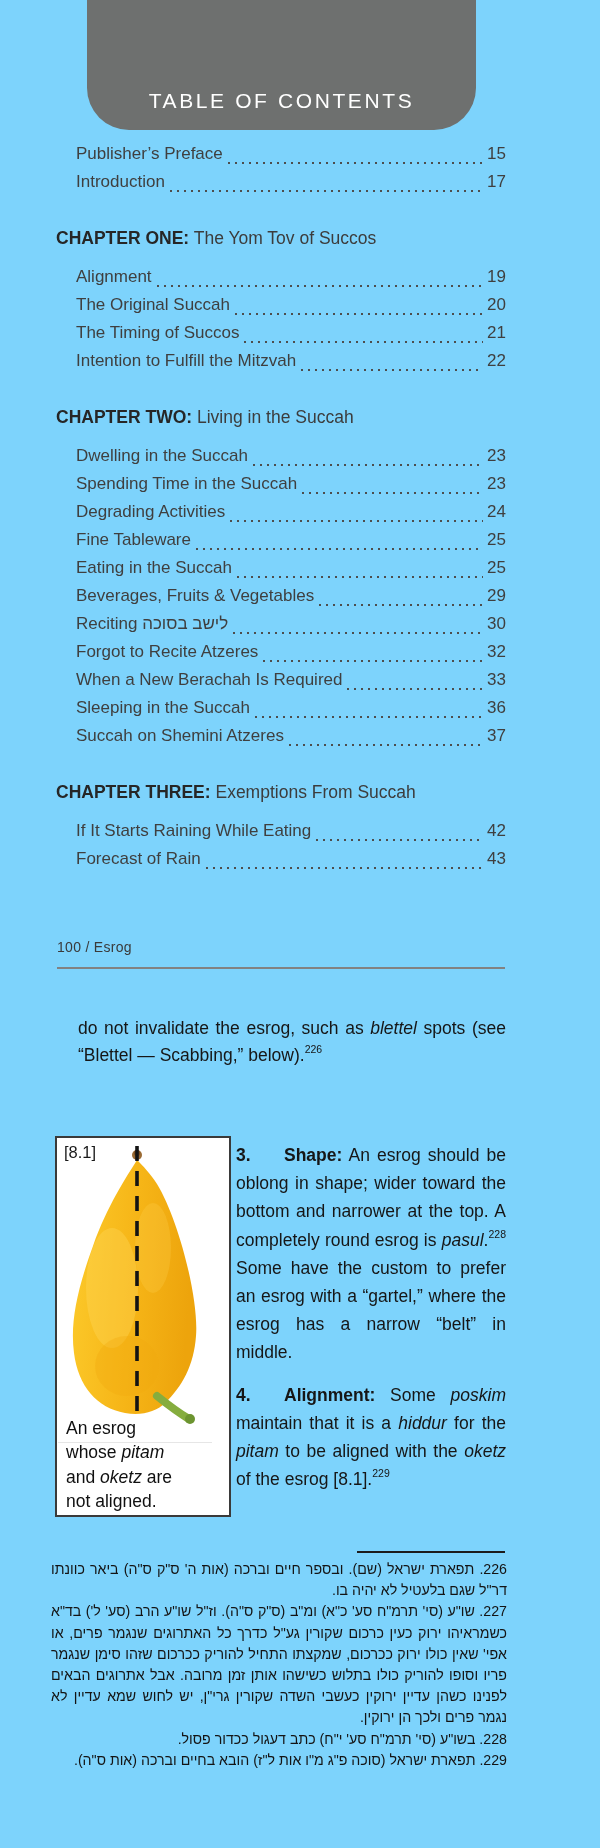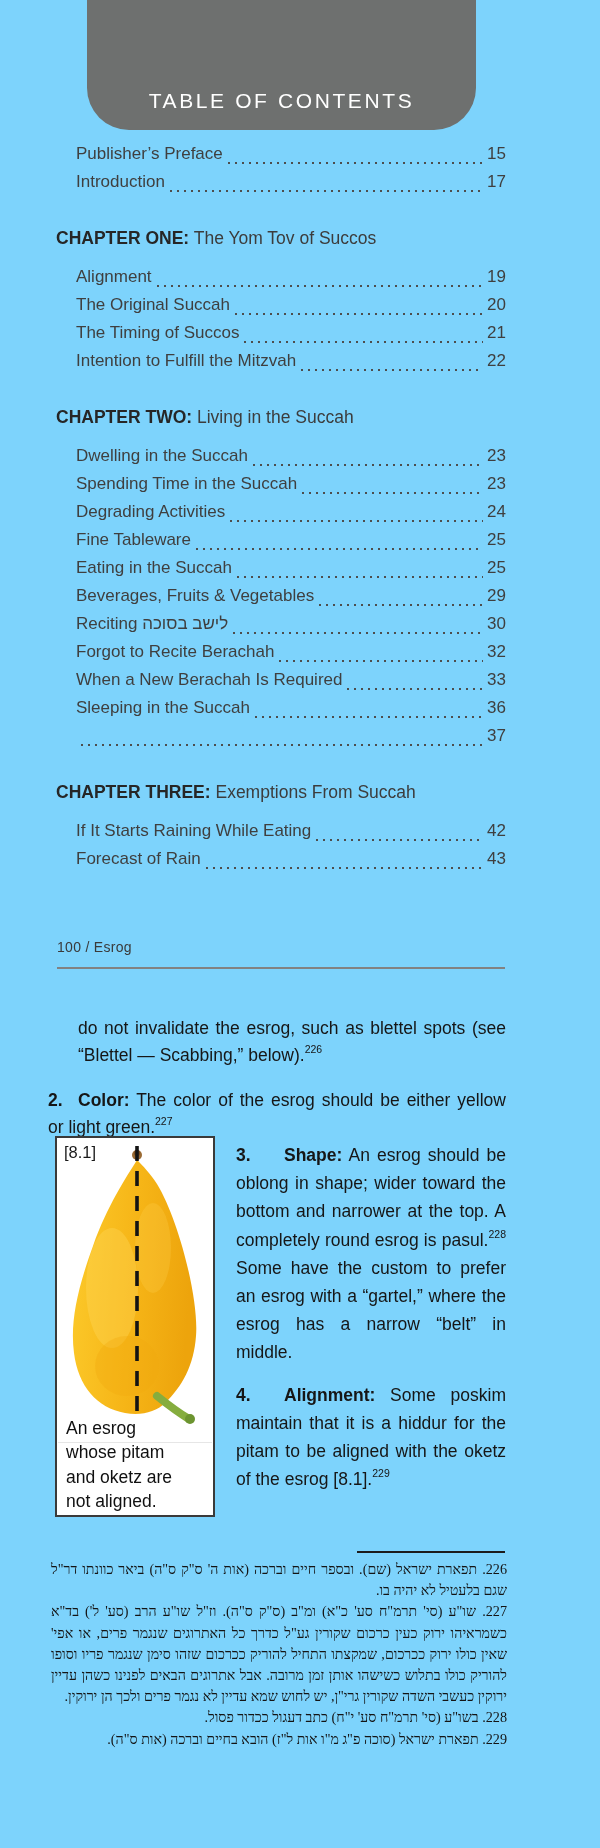--- a/index.html
+++ b/index.html
@@ -26,35 +26,35 @@
   .run-head{position:absolute;left:57px;top:939px;font-size:14px;color:#3a3a3a;letter-spacing:.3px;text-align:right;}
   .run-rule{position:absolute;left:57px;top:967px;width:448px;height:2px;background:#828282;}
 
   .bodytext{font-size:17.5px;line-height:27.6px;color:#161616;text-align:justify;}
   .p1{position:absolute;left:78px;top:997px;width:428px;}
   .item2{position:absolute;left:48px;top:1069px;width:458px;}
   .item2 .num{display:inline-block;width:30px;font-weight:700;}
   .colR{position:absolute;left:236px;top:1141px;width:270px;}
   .colR .sec{margin:0 0 14px 0;text-align:justify;font-size:17.5px;line-height:28.2px;color:#161616;}
   .colR .num{display:inline-block;width:48px;font-weight:700;}
-  .b{font-weight:700;} .i{}
+  .b{font-weight:700;} .i{font-style:italic;}
   sup{font-size:0.6em;line-height:0;position:relative;top:-1px;}
 
   
-  .figure{position:absolute;left:55px;top:1136px;width:160px;height:381px;border:2px solid #3a3a3a;
+  .figure{position:absolute;left:55px;top:1136px;width:176px;height:381px;border:2px solid #3a3a3a;
           box-sizing:border-box;background:#fff;}
   .fig-tag{position:absolute;left:7px;top:5px;font-size:16.5px;color:#1a1a1a;}
   .fig-photo{position:absolute;left:0;top:0;width:156px;height:300px;}
   .photo-edge{position:absolute;left:1px;top:304px;width:154px;height:1px;background:#e6e6e6;}
   .fig-caption{position:absolute;left:9px;top:278px;width:146px;font-size:17.5px;line-height:24.4px;color:#101010;}
 
   
   .fn-rule{position:absolute;left:357px;top:1551px;width:148px;height:2px;background:#1c1c1c;}
   .footnotes{position:absolute;left:51px;top:1559px;width:456px;direction:rtl;
-             font-family:Liberation Serif, serif;font-size:14.2px;line-height:21.2px;
+             font-family:Liberation Sans, sans-serif;font-size:14.2px;line-height:21.2px;
              color:#141414;text-align:justify;}
   .footnotes p{margin:0;}
 </style>
 </head>
 <body>
 
 <div class="page">
 
   <div class="toc-tab">
     <h1>TABLE OF CONTENTS</h1>
@@ -131,35 +131,36 @@
       <span class="toc-label">Beverages, Fruits &amp; Vegetables</span>
       <span class="toc-dots"></span>
       <span class="toc-page">29</span>
     </div>
     <div class="toc-row">
       <span class="toc-label">Reciting לישב בסוכה</span>
       <span class="toc-dots"></span>
       <span class="toc-page">30</span>
     </div>
     <div class="toc-row">
-      <span class="toc-label">Forgot to Recite Berachah</span>
+      <span class="toc-label">Forgot to Recite Atzeres</span>
       <span class="toc-dots"></span>
       <span class="toc-page">32</span>
     </div>
     <div class="toc-row">
       <span class="toc-label">When a New Berachah Is Required</span>
       <span class="toc-dots"></span>
       <span class="toc-page">33</span>
     </div>
     <div class="toc-row">
       <span class="toc-label">Sleeping in the Succah</span>
       <span class="toc-dots"></span>
       <span class="toc-page">36</span>
     </div>
     <div class="toc-row">
+      <span class="toc-label">Succah on Shemini Atzeres</span>
       <span class="toc-dots"></span>
       <span class="toc-page">37</span>
     </div>
 
     <div class="toc-chapter">
       <span class="ch-b">CHAPTER THREE:</span>
       <span class="ch-r">Exemptions From Succah</span>
     </div>
     <div class="toc-row">
       <span class="toc-label">If It Starts Raining While Eating</span>
@@ -171,21 +172,20 @@
       <span class="toc-dots"></span>
       <span class="toc-page">43</span>
     </div>
   </div>
 
   <div class="run-head">100 /  Esrog</div>
   <div class="run-rule"></div>
 
   <p class="bodytext p1"><span>do not invalidate the esrog, such as </span><span class="i">blettel</span><span> spots (see “Blettel — Scabbing,” below).</span><sup>226</sup></p>
 
-  <p class="bodytext item2"><span class="num">2.</span><span><span class="b">Color:</span><span> The color of the esrog should be either yellow or light green.</span><sup>227</sup></span></p>
 
   <div class="figure">
     <svg class="fig-photo" viewBox="0 0 156 300" xmlns="http://www.w3.org/2000/svg">
       <defs>
         <linearGradient id="eg" x1="0" y1="0" x2="1" y2="0.15">
           <stop offset="0" stop-color="#fcca2b"></stop>
           <stop offset="0.55" stop-color="#f6b517"></stop>
           <stop offset="1" stop-color="#eda40c"></stop>
         </linearGradient>
       </defs>

